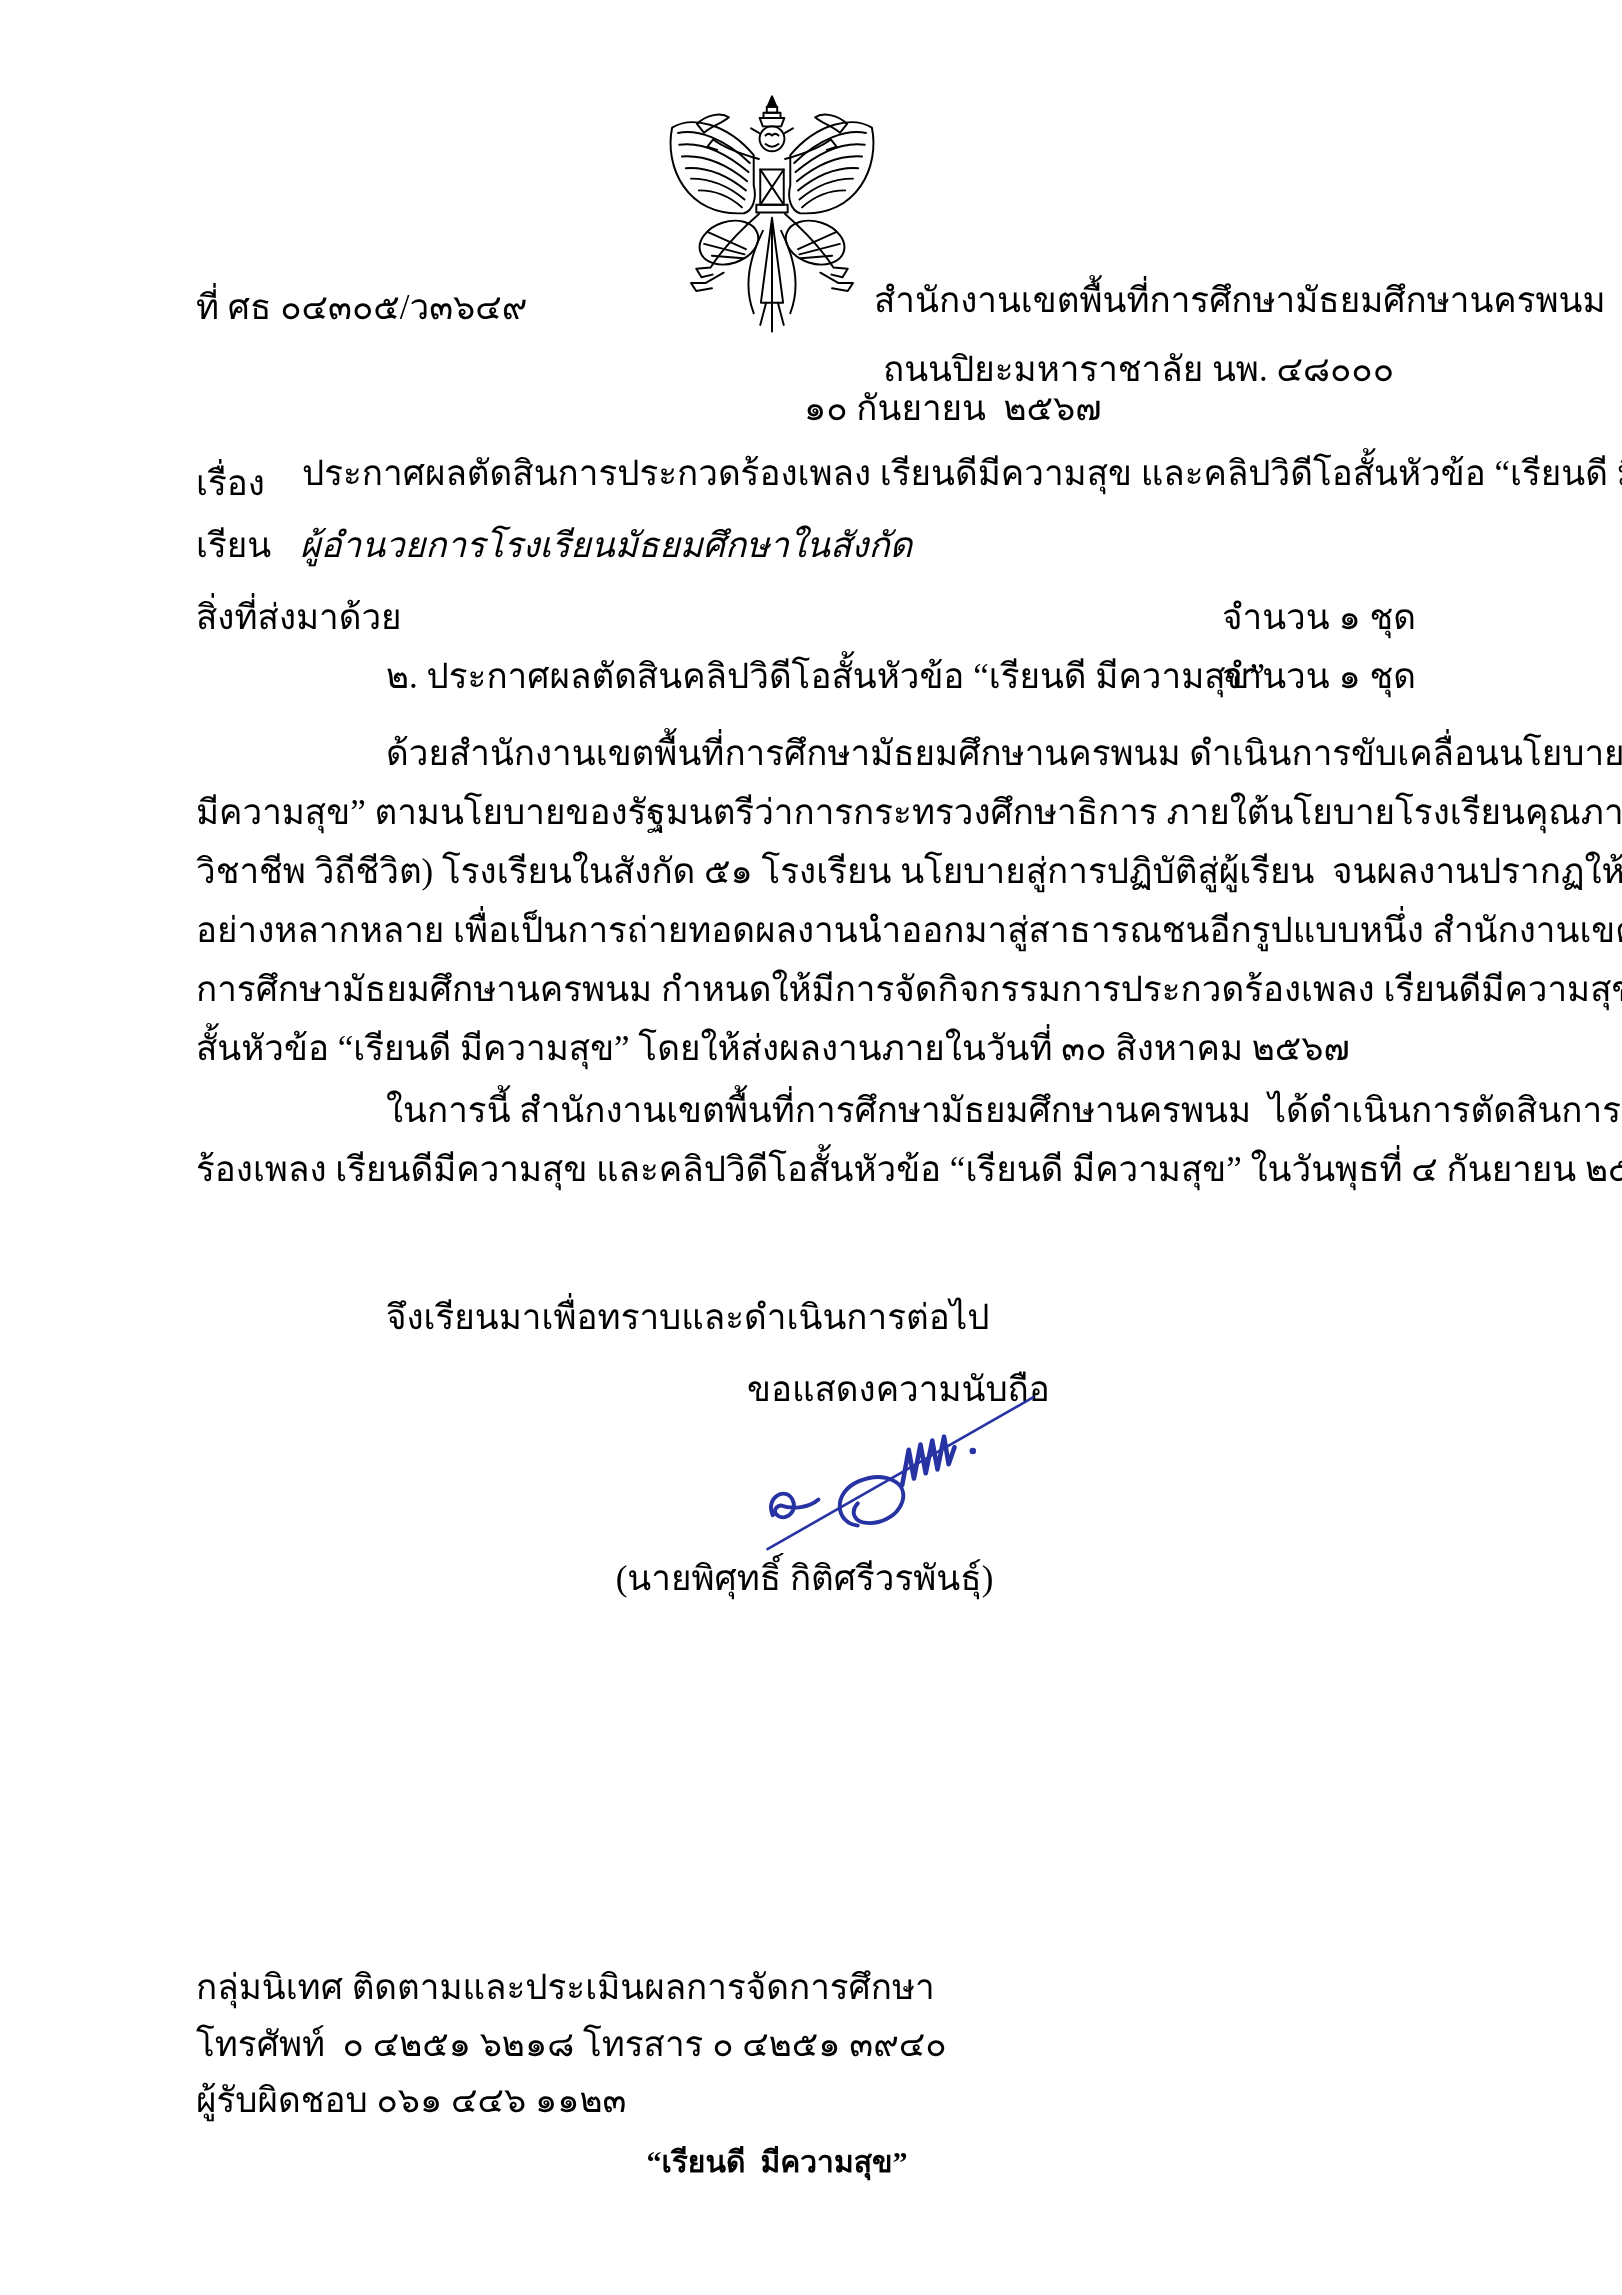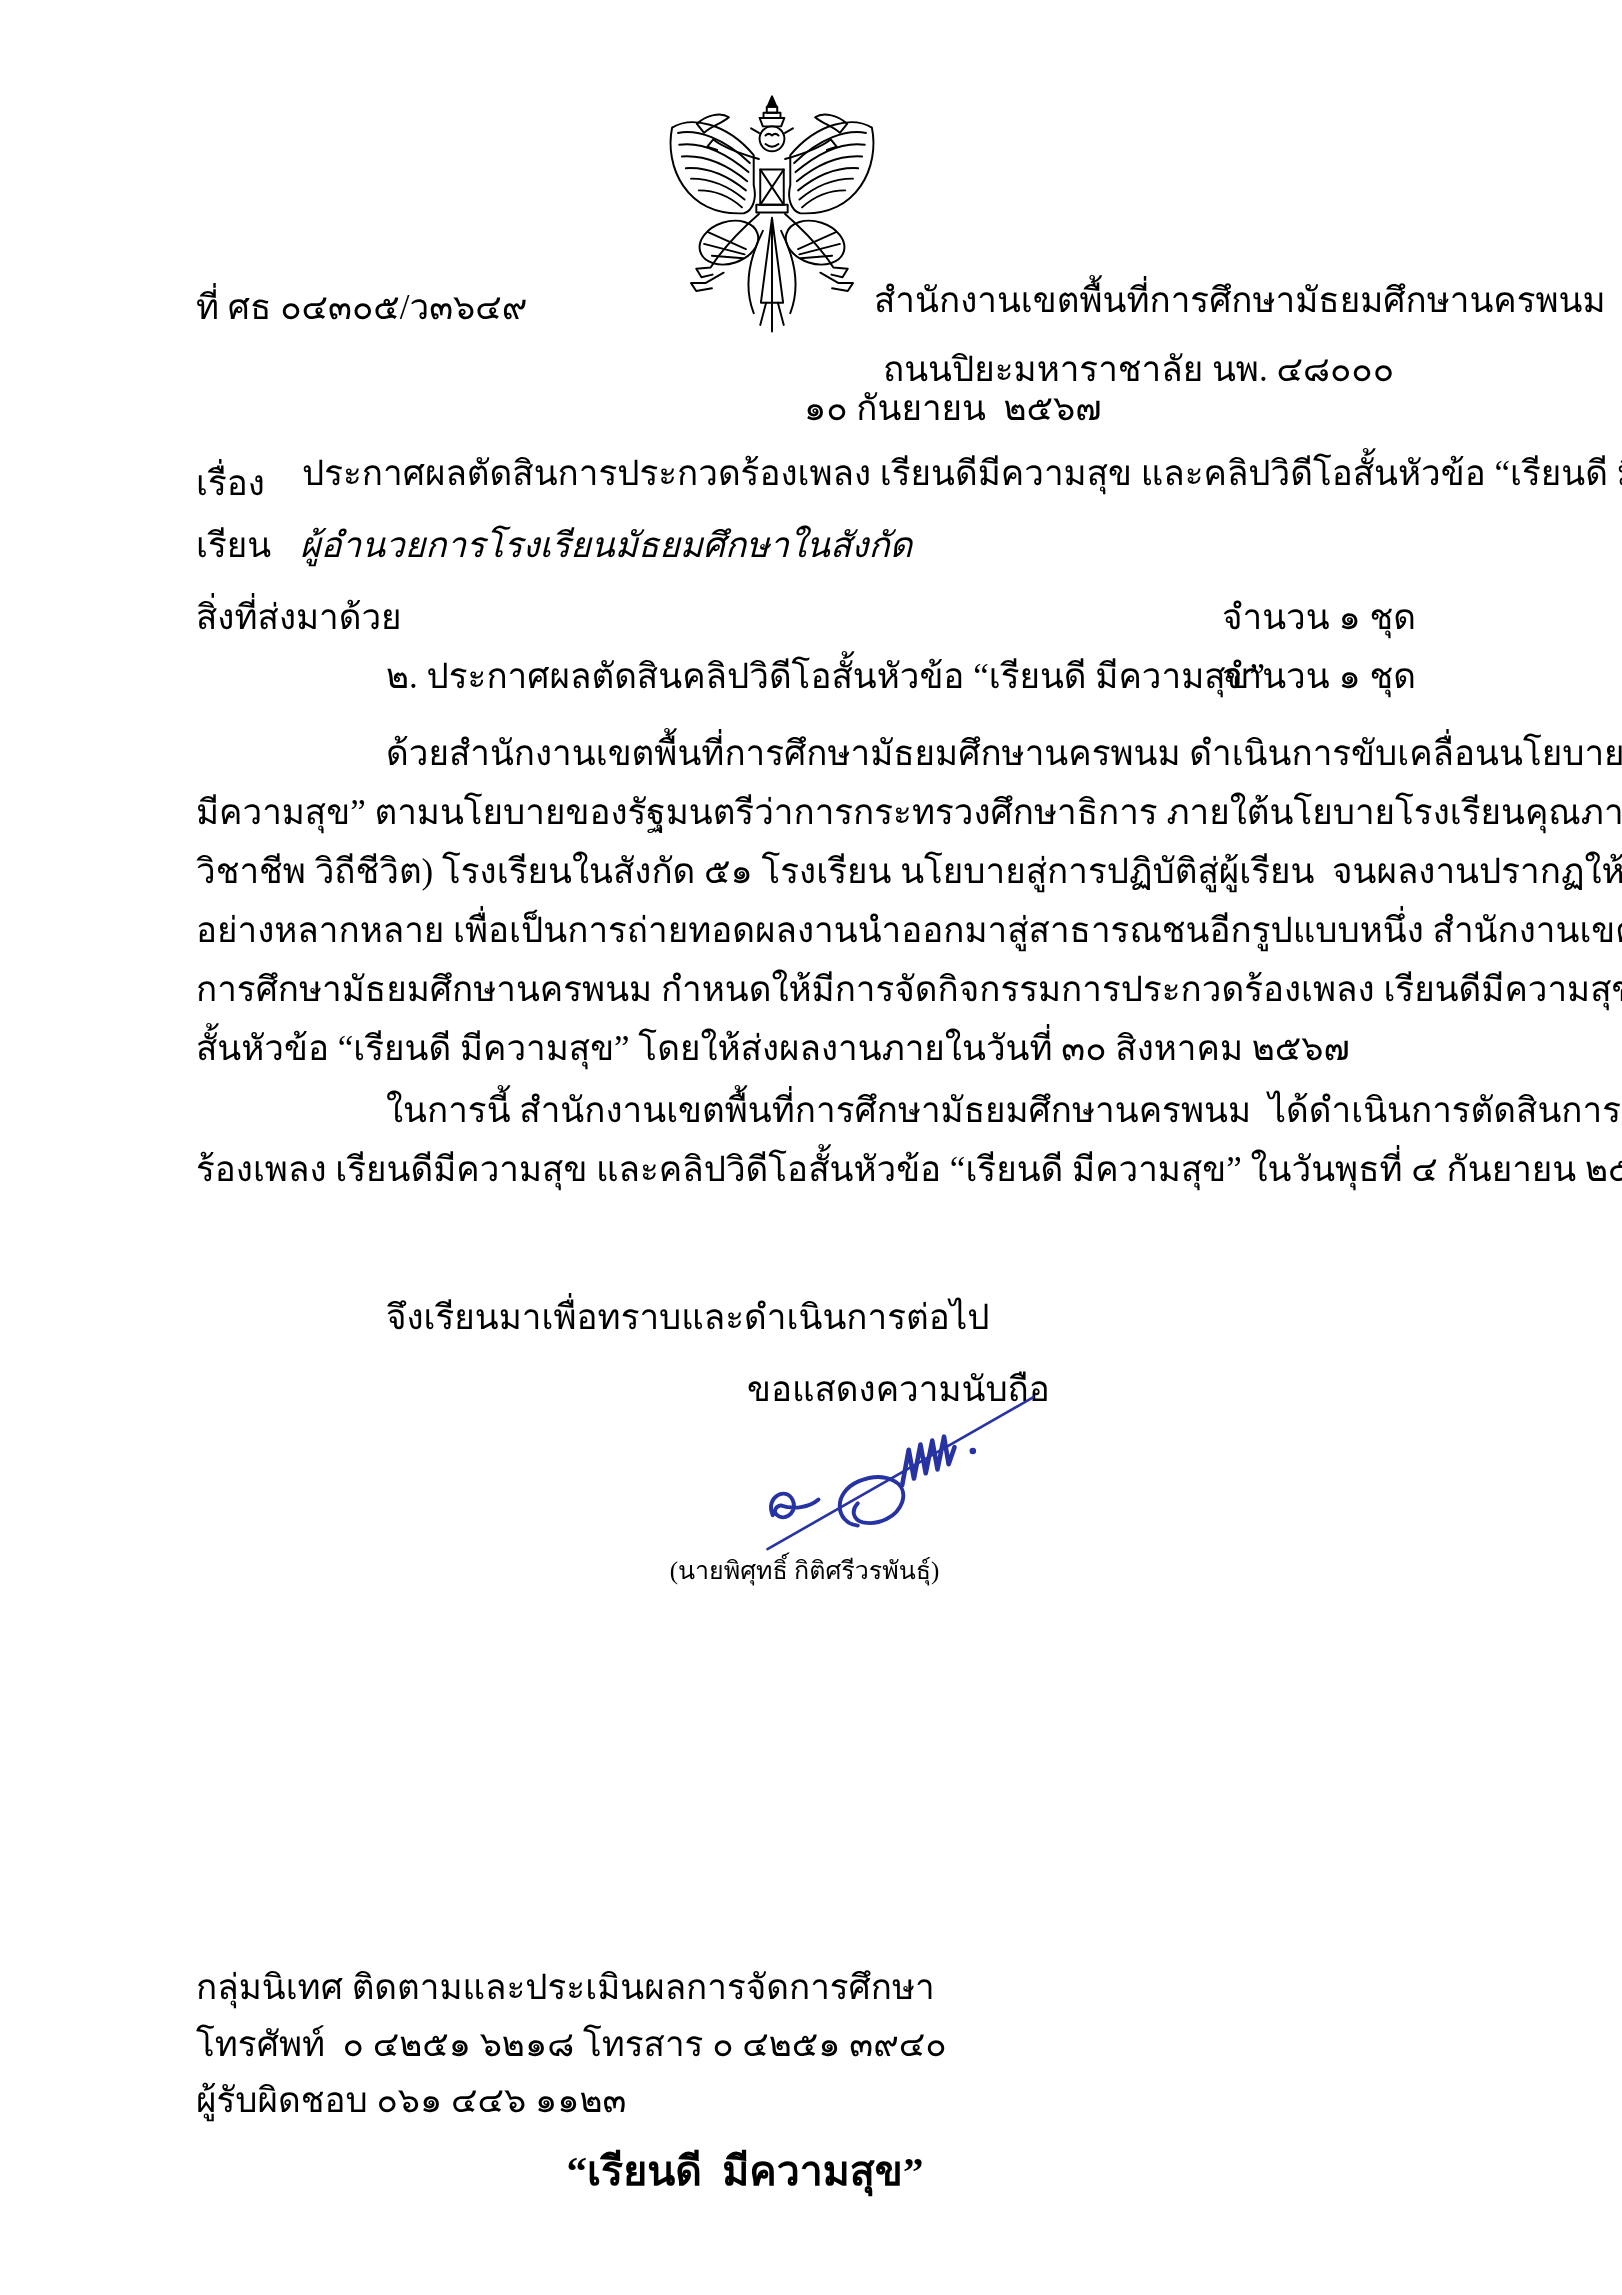--- a/index.html
+++ b/index.html
@@ -20,30 +20,31 @@
     line-height: 1.15;
     color: #000000;
     text-align: right;
   }
   .center-block {
     position: absolute;
     left: 366px;
     width: 877px;
     text-align: center;
     white-space: pre;
-    font-size: 25px;
+    font-size: 35px;
   }
   .slogan {
     position: absolute;
     left: 0;
     width: 1490px;
     text-align: center;
-    font-size: 41px;
+    font-size: 30px;
     font-weight: bold;
     white-space: pre;
+    padding-left: 32px;
   }
   .emblem { position: absolute; left: 661px; top: 92px; }
   .sig { position: absolute; left: 753px; top: 1387px; }
 </style>
 </head>
 <body>
 
 <div class="page">
 
   <div class="abs" style="left:196px; top:288px;">ที่ ศธ ๐๔๓๐๕/ว๓๖๔๙</div>

